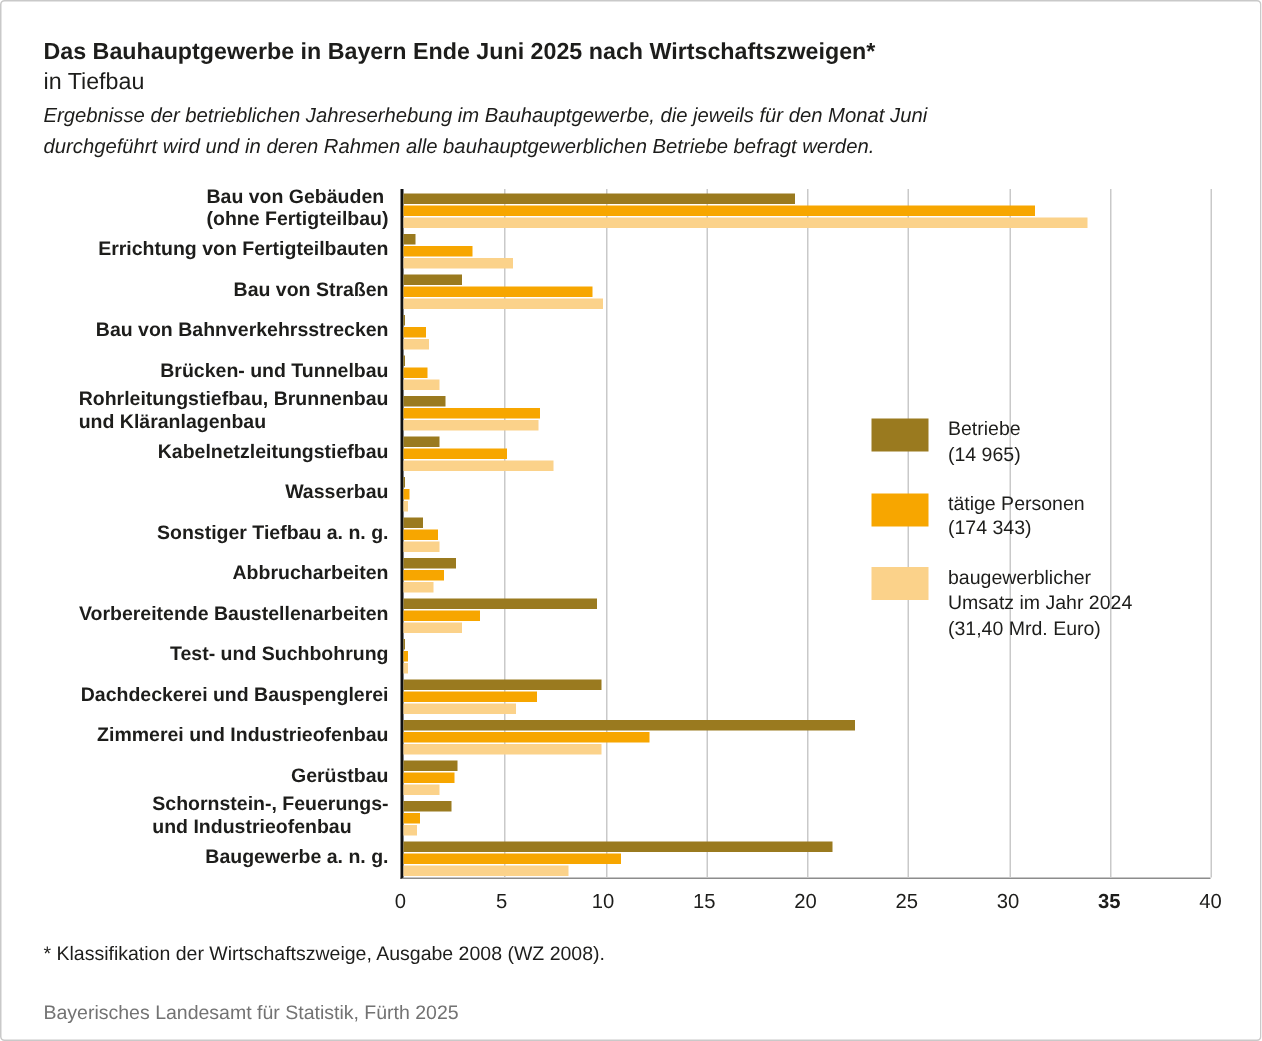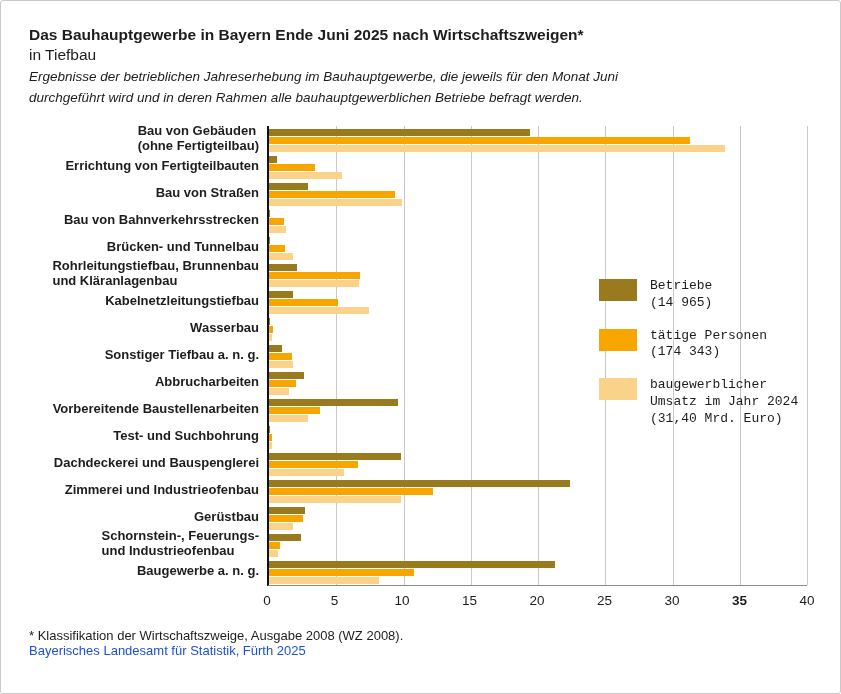--- a/index.html
+++ b/index.html
@@ -29,33 +29,33 @@
   .plot-col {
     position: relative; width: 540px; flex: 0 0 540px;
     border-left: 2px solid #111;
     border-bottom: 1.5px solid #8c8c8c;
   }
   .gridline { position: absolute; top: 0; bottom: 0; width: 1px; background: #c9c9c9; }
   .rows-layer { position: relative; }
   .bar-row { height: 27px; padding-top: 3px; }
   .bar { height: 7px; margin-bottom: 1px; }
 
-  .legend { position: absolute; left: 330px; top: 152px; width: 225px; font-family: Liberation Mono, monospace; }
+  .legend { position: absolute; left: 312px; top: 152px; width: 225px; }
   .legend-item { display: flex; align-items: flex-start; margin-bottom: 16px; }
   .legend-swatch { width: 38px; height: 22px; flex: 0 0 38px; margin-right: 13px; margin-top: 1px; }
   .legend-label { font-size: 13px; line-height: 1.3; white-space: pre-line; }
 
   .axis-row { display: flex; }
   .ticks { position: relative; width: 540px; flex: 0 0 540px; height: 26px; }
   .tick-label {
     position: absolute; top: 7px; transform: translateX(-50%);
     font-size: 13.5px; color: #1d1d1b;
   }
   .footnote { margin-top: 16px; font-size: 13px; }
-  .source { margin-top: 0; font-size: 13px; color: #1d4ed8; }
+  .source { margin-top: 24px; font-size: 13px; color: #737373; }
 </style>
 </head>
 <body>
 
 <div class="page">
   <div class="title">Das Bauhauptgewerbe in Bayern Ende Juni 2025 nach Wirtschaftszweigen*</div>
   <div class="subtitle">in Tiefbau</div>
   <div class="desc">Ergebnisse der betrieblichen Jahreserhebung im Bauhauptgewerbe, die jeweils für den Monat Juni
 durchgeführt wird und in deren Rahmen alle bauhauptgewerblichen Betriebe befragt werden.</div>
 

